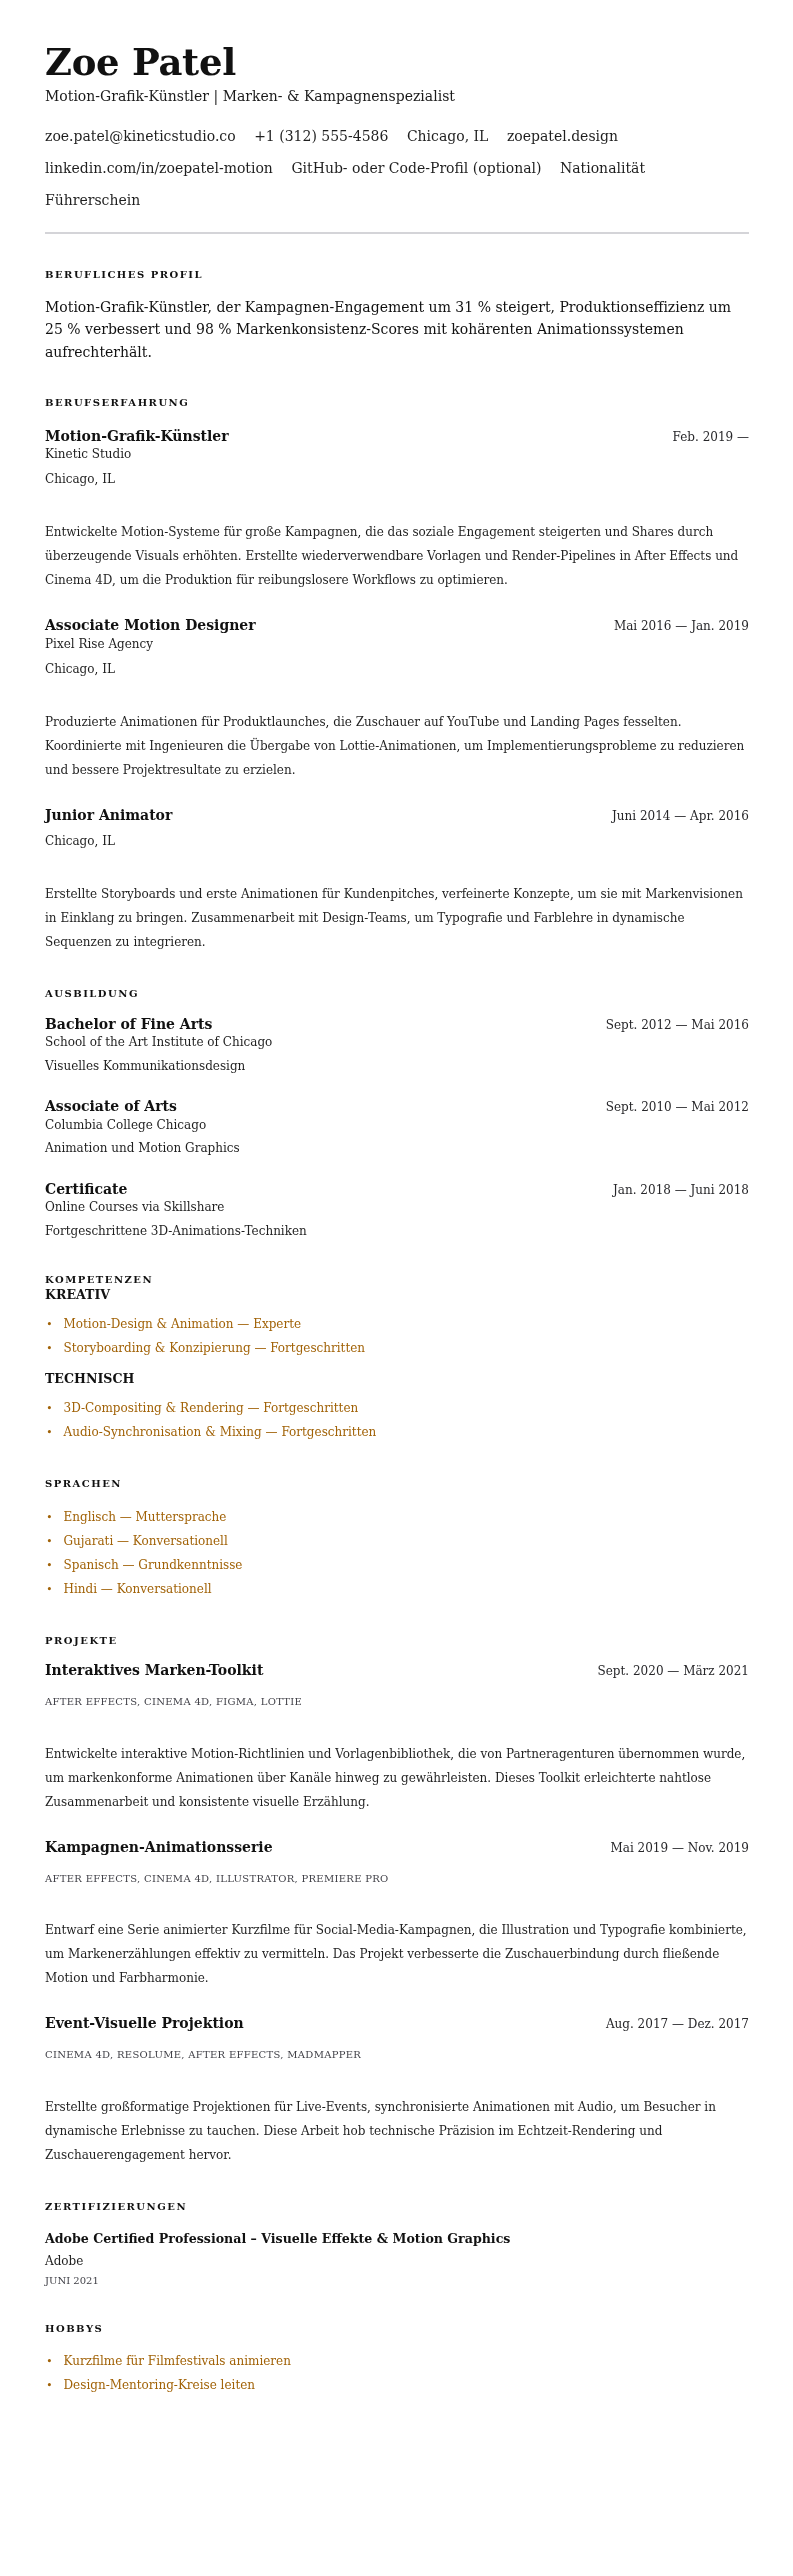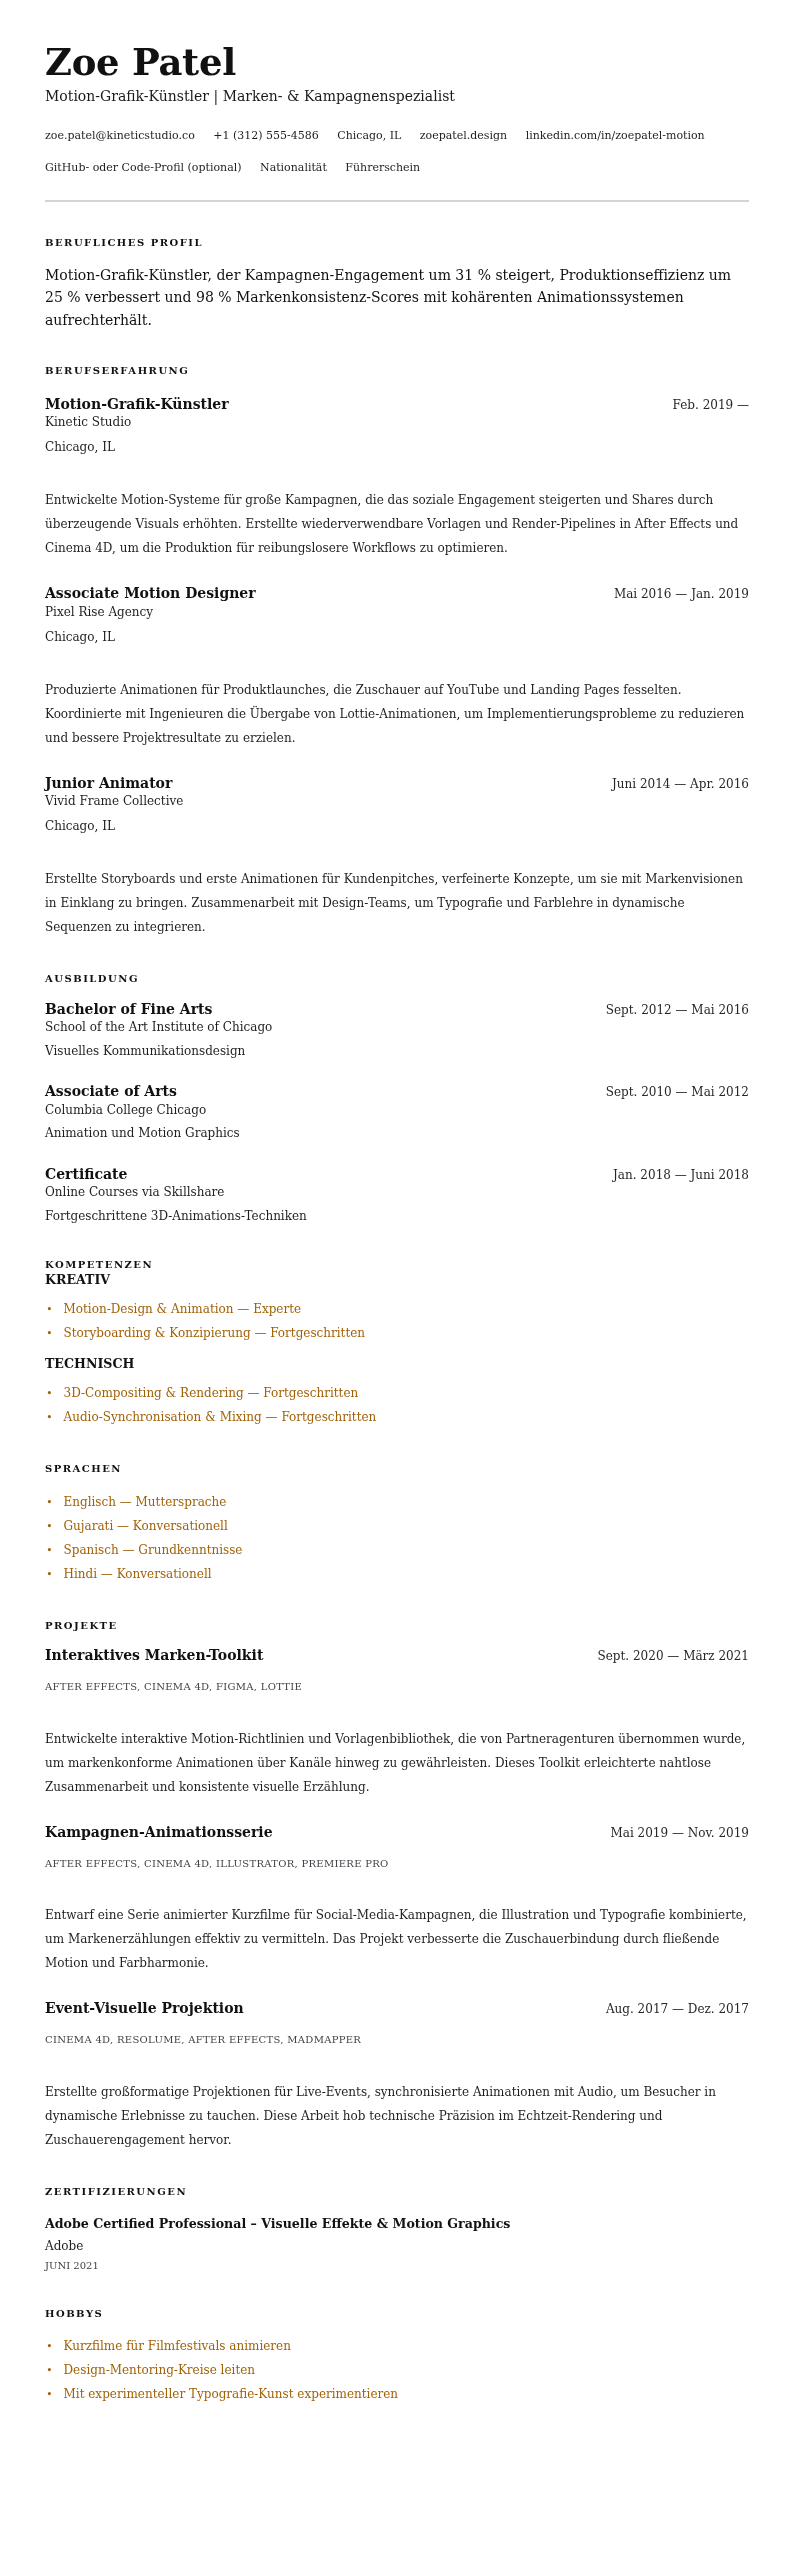--- a/index.html
+++ b/index.html
@@ -8,21 +8,21 @@
     width: 793px;
     min-height: 2576px;
     font-family: "DejaVu Serif", serif;
     color: #111111;
   }
   .page { padding: 41px 45px 40px 45px; width: 793px; }
 
   .name { font-size: 37px; font-weight: bold; line-height: 42px; letter-spacing: -0.3px; }
   .headline { font-size: 14px; line-height: 20px; margin-top: 2.6px; color: #1a1a1a; }
   .contacts { margin-top: 14.5px; display: flex; flex-wrap: wrap; column-gap: 18.5px; row-gap: 0; width: 704px; }
-  .contact { font-size: 11px; line-height: 32px; color: #1f1f1f; text-align: right; }
+  .contact { font-size: 14px; line-height: 32px; color: #1f1f1f; text-align: right; }
   .rule { height: 2px; background: #d4d4d8; margin-top: 16px; width: 704px; }
 
   .section-title { font-size: 10px; font-weight: bold; letter-spacing: 1.5px; text-transform: uppercase; line-height: 13.2px; color: #111; }
   .section { margin-top: 33px; }
   .section.first { margin-top: 34px; }
 
   .summary { font-size: 14px; line-height: 22.5px; margin-top: 14.5px; width: 704px; color: #111; }
 
   .entry { width: 704px; }
   .entry-head { display: flex; justify-content: space-between; align-items: baseline; gap: 40px; }
@@ -108,21 +108,20 @@
       <div class="entry-org">Pixel Rise Agency</div>
       <div class="entry-loc">Chicago, IL</div>
       <p class="entry-desc">Produzierte Animationen für Produktlaunches, die Zuschauer auf YouTube und Landing Pages fesselten. Koordinierte mit Ingenieuren die Übergabe von Lottie-Animationen, um Implementierungsprobleme zu reduzieren und bessere Projektresultate zu erzielen.</p>
     </div>
 
     <div class="entry">
       <div class="entry-head">
         <span class="entry-title">Junior Animator</span>
         <span class="entry-date">Juni 2014 — Apr. 2016</span>
       </div>
-      <div class="entry-org">Vivid Frame Collective</div>
       <div class="entry-loc">Chicago, IL</div>
       <p class="entry-desc">Erstellte Storyboards und erste Animationen für Kundenpitches, verfeinerte Konzepte, um sie mit Markenvisionen in Einklang zu bringen. Zusammenarbeit mit Design-Teams, um Typografie und Farblehre in dynamische Sequenzen zu integrieren.</p>
     </div>
   </section>
 
   <section class="section" id="edu">
     <h2 class="section-title">Ausbildung</h2>
 
     <div class="entry">
       <div class="entry-head">
@@ -220,18 +219,17 @@
       <div class="cert-issuer">Adobe</div>
       <div class="cert-date">Juni 2021</div>
     </div>
   </section>
 
   <section class="section" id="hobbies">
     <h2 class="section-title">Hobbys</h2>
     <ul class="bullets">
       <li>Kurzfilme für Filmfestivals animieren</li>
       <li>Design-Mentoring-Kreise leiten</li>
-      <li>Mit experimenteller Typografie-Kunst experimentieren</li>
     </ul>
   </section>
 
 </div>
 
 
 </body></html>

